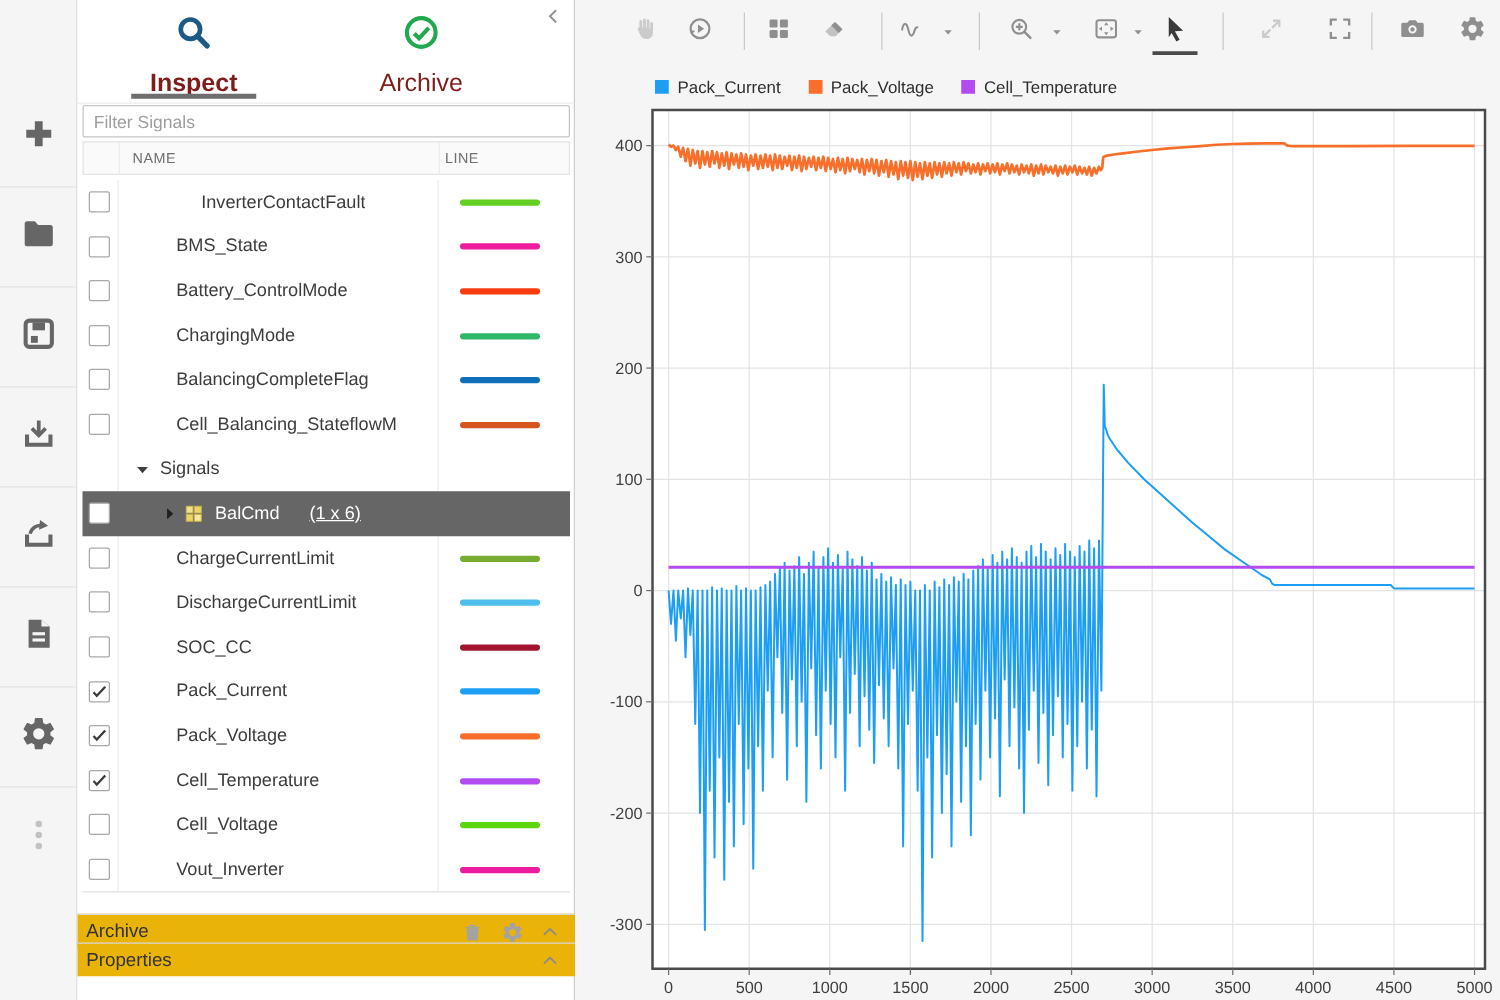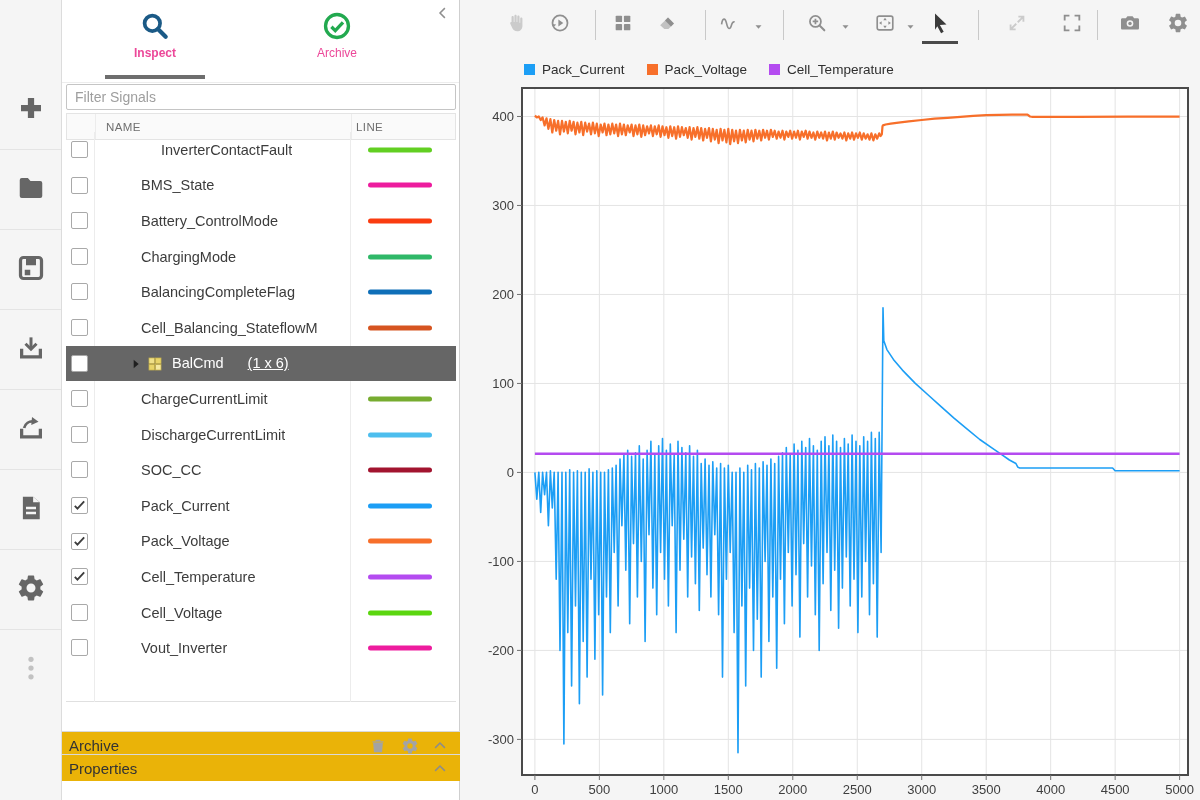--- a/index.html
+++ b/index.html
@@ -9,35 +9,35 @@
   .rail { position:absolute; left:0; top:0; width:62px; height:800px; background:#f5f5f5; border-right:1px solid #dcdcdc; }
   .rail-btn { position:absolute; left:0; width:61px; height:80px; display:flex; align-items:center; justify-content:center; color:#666; border-bottom:1px solid #e4e4e4; cursor:pointer; }
   .rail-btn.muted { color:#c2c2c2; border-bottom:none; }
 
   
   .panel { position:absolute; left:62px; top:0; width:398px; height:800px; background:#fff; border-right:1px solid #cfcfcf; }
   .tabs { position:relative; height:83px; border-bottom:1px solid #ededed; }
   .tab { position:absolute; top:8px; width:160px; text-align:center; cursor:pointer; }
   .tab-inspect { left:13px; } .tab-compare { left:195px; }
   .ticon { height:36px; display:flex; align-items:center; justify-content:center; }
-  .tlabel { font-size:12px; color:#ec4899; margin-top:2px; }
+  .tlabel { font-size:20px; color:#7f1d1d; margin-top:12px; }
   .tab-inspect .tlabel { font-weight:bold; }
   .tab-underline { position:absolute; left:43px; top:75px; width:100px; height:4px; background:#6e6e6e; }
   .collapse-btn { position:absolute; right:7px; top:4px; width:18px; height:18px; color:#8f8f8f; cursor:pointer; }
 
   .filter-input { position:absolute; left:4px; top:84px; width:390px; height:26px; border:1px solid #c5c5c5; border-radius:2px; font-size:14px; padding:0 8px; color:#333; background:#fff; }
   .filter-input::placeholder { color:#9e9e9e; }
 
   .thead { position:absolute; left:4px; top:113px; width:390px; height:27px; background:#fafafa; border:1px solid #e4e4e4;text-decoration:underline; }
   .th-label { position:absolute; top:7px; font-size:11.5px; color:#6f6f6f; letter-spacing:.4px; }
   .th-name { left:39px; } .th-line { left:289px; }
   .thead .vsep { top:0; height:25px; }
   .vsep { position:absolute; width:1px; background:#ececec; }
 
-  .rows { position:absolute; left:4px; top:132px; width:390px; height:570px; border-bottom:1px solid #e0e0e0; }
+  .rows { position:absolute; left:4px; top:144px; width:390px; height:570px; border-bottom:1px solid #e0e0e0; }
   .rows .vsep { top:0; height:570px; }
   .row { position:relative; height:35.6px; cursor:pointer; }
   .cbox { position:absolute; left:5px; top:9px; width:17px; height:17px; background:#fff; border:1px solid #a9a9a9; border-radius:2px; color:#3d3d3d; }
   .rname { position:absolute; left:75px; top:50%; transform:translateY(-50%); font-size:14.5px; color:#3c3c3c; white-space:nowrap; max-width:207px; overflow:hidden; }
   .row.indent2 .rname { left:95px; max-width:187px; }
   .swatch { position:absolute; left:302px; top:50%; transform:translateY(-50%); width:64px; height:5px; border-radius:2.5px; }
   .row.group .tri { position:absolute; left:40px; top:10px; width:16px; height:16px; color:#3f3f3f; }
   .row.group .rname { left:62px; }
   .row.selected { background:#666; }
   .row.selected .tri { position:absolute; left:62px; top:10px; width:16px; height:16px; color:#1f1f1f; }
@@ -181,20 +181,26 @@
       </div>
       <div class="row">
         <span class="cbox"></span>
         <span class="rname">BalancingCompleteFlag</span>
         <span class="swatch" style="background:#0f6fb8"></span>
       </div>
       <div class="row">
         <span class="cbox"></span>
         <span class="rname">Cell_Balancing_StateflowM</span>
         <span class="swatch" style="background:#d65420"></span>
+      </div>
+      <div class="row group">
+        <span class="tri"><svg viewBox="0 0 24 24" width="16" height="16" xmlns="http://www.w3.org/2000/svg">
+            <path d="M5.5 8.5h13L12 16z" fill="currentColor"></path>
+          </svg></span>
+        <span class="rname">Signals</span>
       </div>
       <div class="row selected">
         <span class="cbox"></span>
         <span class="tri"><svg viewBox="0 0 24 24" width="16" height="16" xmlns="http://www.w3.org/2000/svg">
             <path d="M8.5 5.5v13L16 12z" fill="currentColor"></path>
           </svg></span>
         <span class="mgrid"><svg viewBox="0 0 24 24" width="18" height="18" xmlns="http://www.w3.org/2000/svg">
             <rect x="4" y="4" width="7.2" height="7.2" fill="#efe08a" stroke="#c9b44a"></rect>
             <rect x="12.8" y="4" width="7.2" height="7.2" fill="#e8d469" stroke="#c9b44a"></rect>
             <rect x="4" y="12.8" width="7.2" height="7.2" fill="#e8d469" stroke="#c9b44a"></rect>

